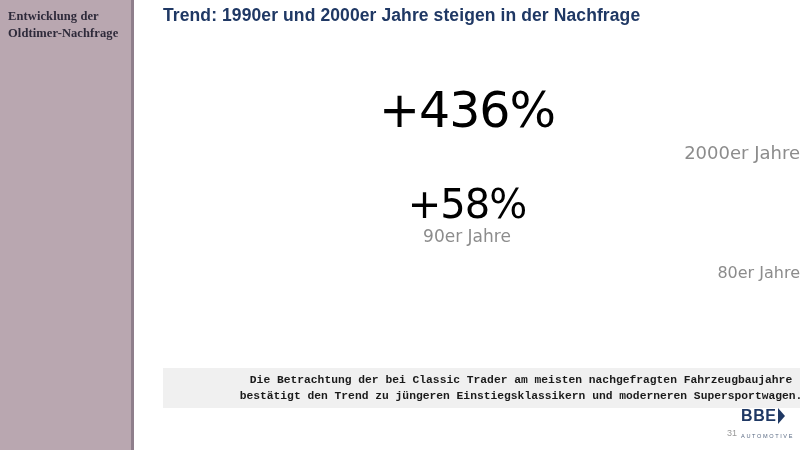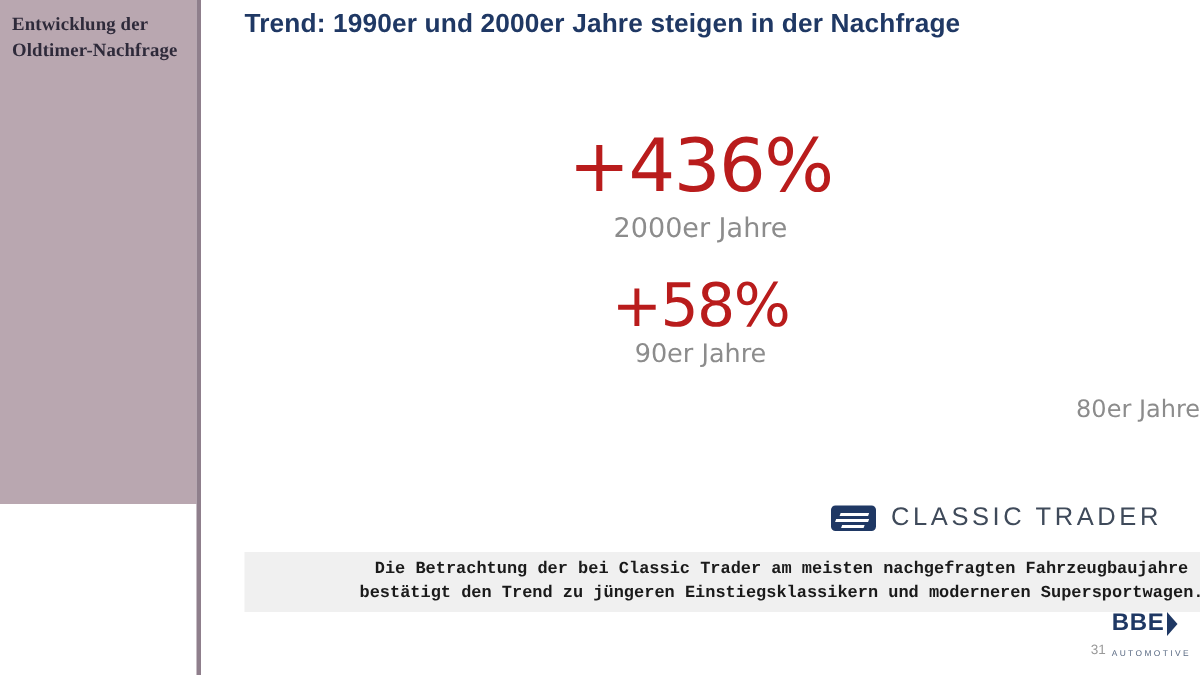--- a/index.html
+++ b/index.html
@@ -19,21 +19,21 @@
     height: 450px;
     background: #ffffff;
     box-sizing: border-box;
   }
   
   .sidebar {
     position: absolute;
     left: 0;
     top: 0;
     width: 131px;
-    height: 336px;
+    height: 450px;
     background: #b9a7b0;
   }
   .sidebar-label {
     position: absolute;
     left: 8px;
     top: 8px;
     width: 115px;
     color: #2e2a3a;
     font-family: "Liberation Serif", serif;
     font-size: 12.5px;
@@ -78,33 +78,33 @@
     text-align: center;
   }
   .stat {
     margin: 0;
     padding: 0;
   }
   .stat-value {
     display: block;
     font-family: "DejaVu Sans", sans-serif;
     font-weight: normal;
-    color: #b91c1c;
+    color: #000000;
     line-height: 1;
     letter-spacing: -1px;
   }
   .stat-label {
     display: block;
     font-family: "DejaVu Sans", sans-serif;
     color: #8c8c8c;
     line-height: 1;
     letter-spacing: 0px;
   }
   .stat-1 .stat-value { font-size: 49px; }
-  .stat-1 .stat-label { font-size: 18px; margin-top: 9px; }
+  .stat-1 .stat-label { font-size: 18px; margin-top: 9px; text-align: right; }
   .stat-2 { margin-top: 22px; }
   .stat-2 .stat-value { font-size: 40px; }
   .stat-2 .stat-label { font-size: 17px; margin-top: 4px; text-align: center; }
   .stat-3 { margin-top: 20px; }
   .stat-3 .stat-value { font-size: 34px; }
   .stat-3 .stat-label { font-size: 16px; margin-top: 7px; text-align: right; }
 
   
   .ct-logo {
     position: absolute;
@@ -231,28 +231,20 @@
         <span class="stat-value">+58%</span>
         <span class="stat-label">90er Jahre</span>
       </div>
 
       <div class="stat stat-3">
         <span class="stat-label">80er Jahre</span>
       </div>
 
     </div>
 
-    <div class="ct-logo">
-      <span class="ct-mark">
-        <span class="bar b1"></span>
-        <span class="bar b2"></span>
-        <span class="bar b3"></span>
-      </span>
-      <span class="ct-text">CLASSIC TRADER</span>
-    </div>
 
     <div class="caption">
       <div class="caption-inner">
         <div>Die Betrachtung der bei Classic Trader am meisten nachgefragten Fahrzeugbaujahre</div>
         <div>bestätigt den Trend zu jüngeren Einstiegsklassikern und moderneren Supersportwagen.</div>
       </div>
     </div>
 
     <div class="bbe">
       <span class="page-num">31</span>

